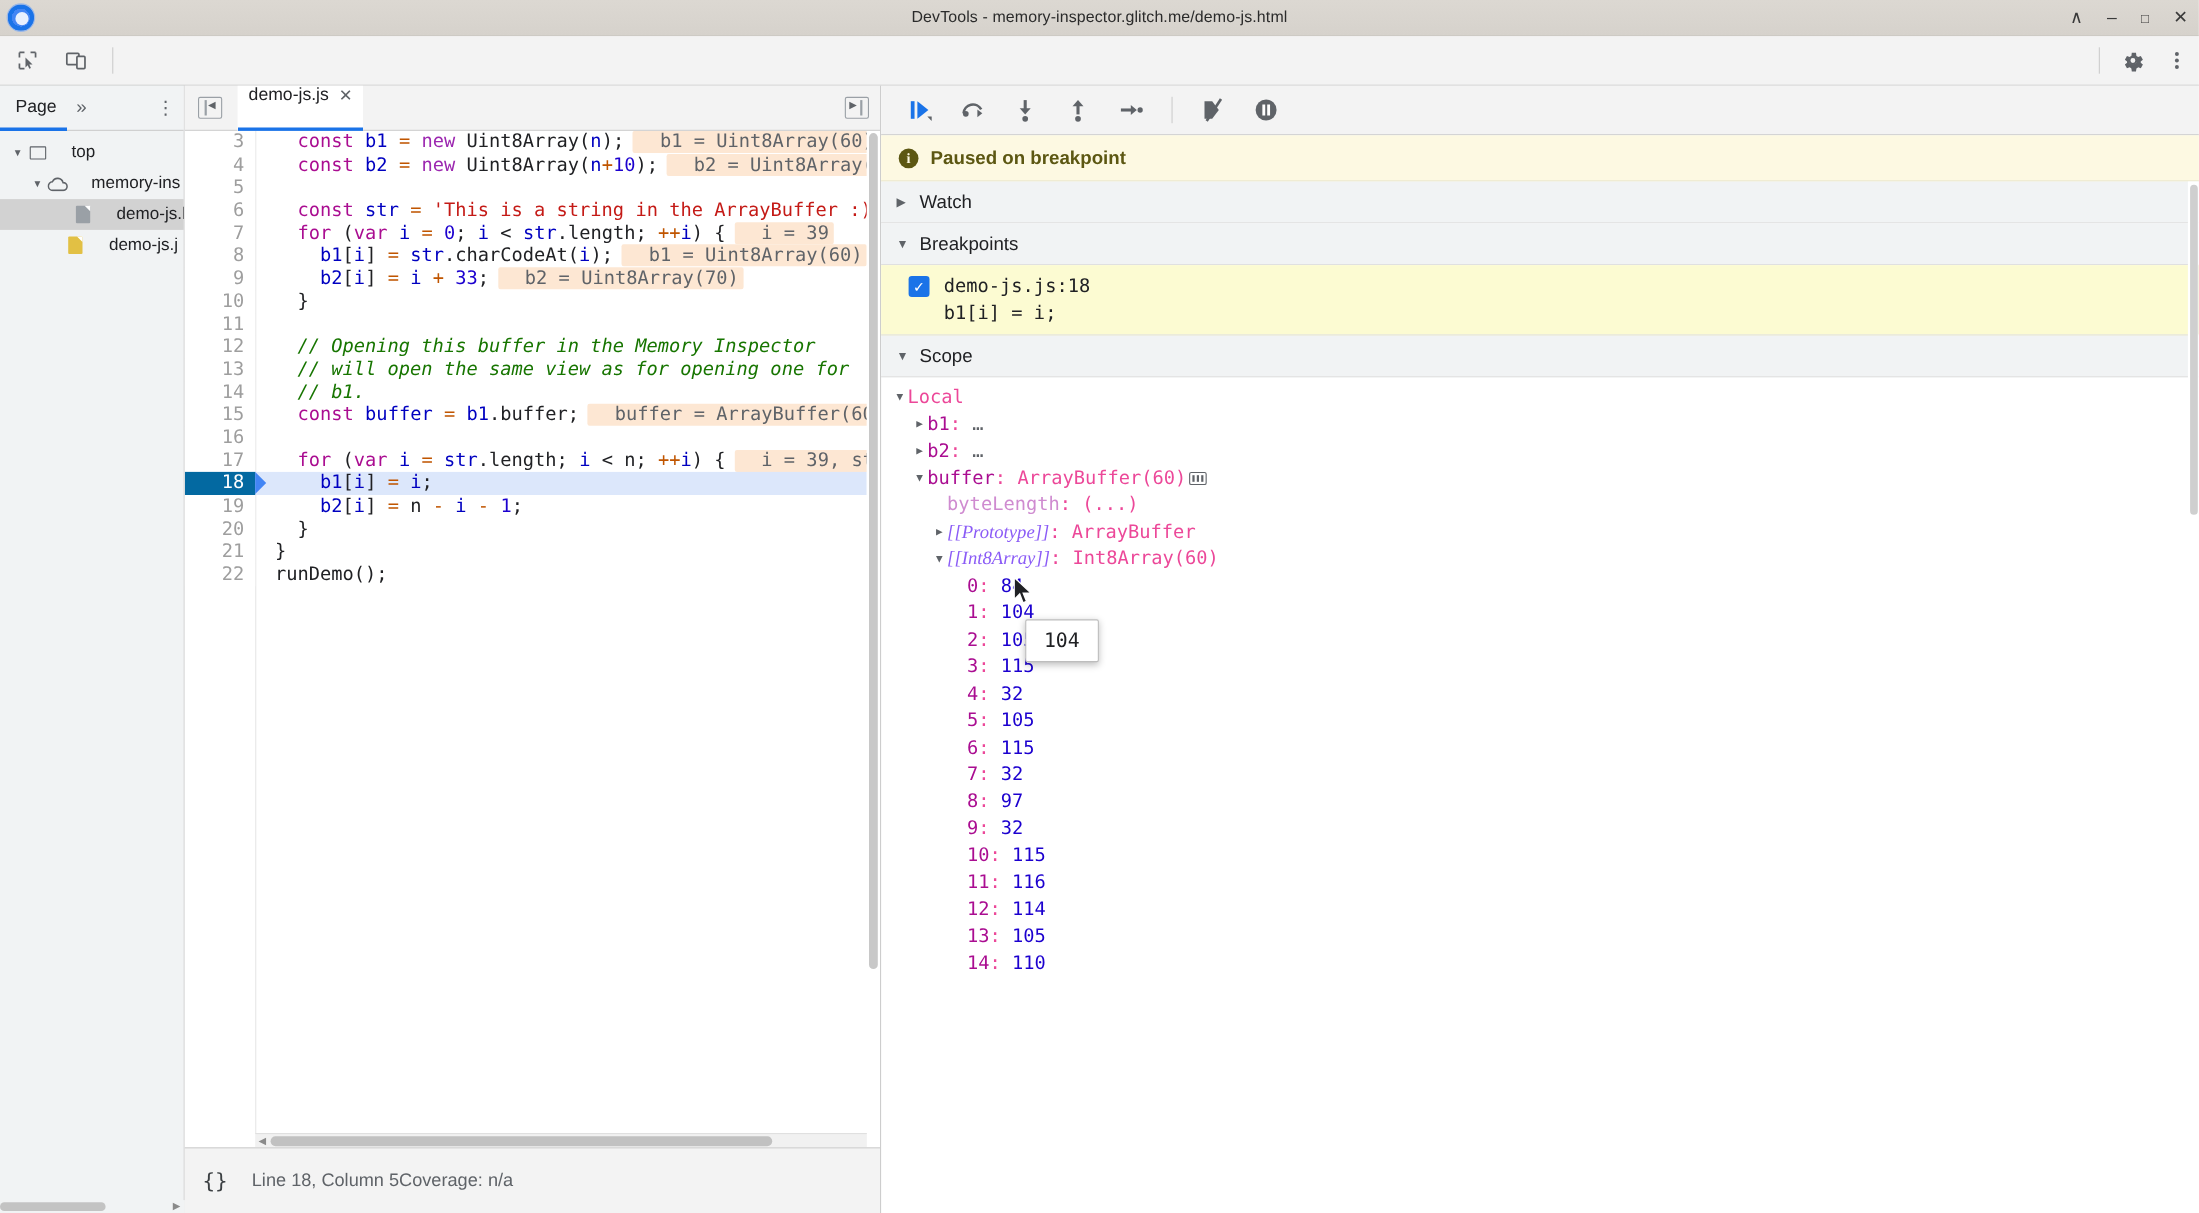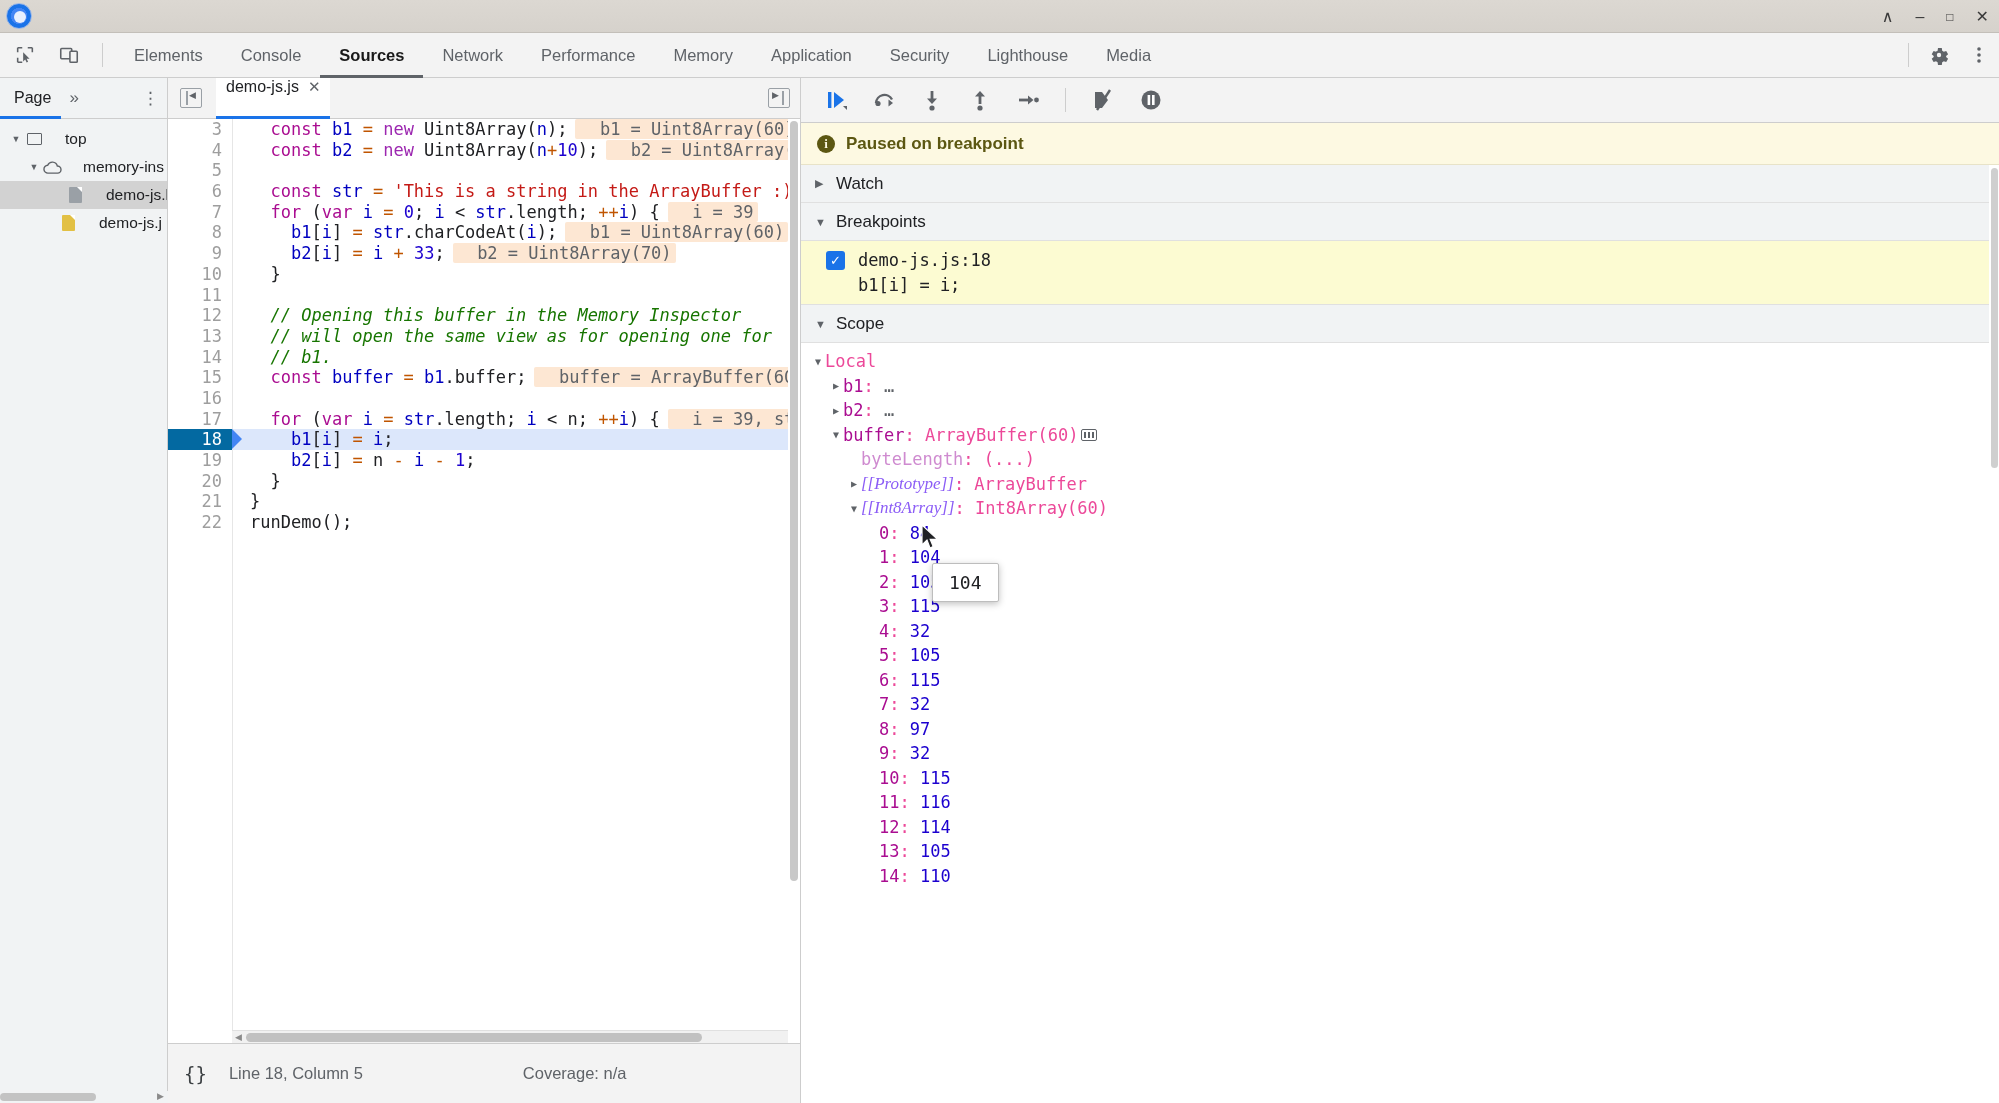--- a/index.html
+++ b/index.html
@@ -193,21 +193,21 @@
     background: #c8c8c8; border-radius: 5px;
   }
 
   .status-bar {
     position: absolute; left: 0; right: 0; bottom: 0; height: 60px;
     background: #f3f3f3; border-top: 1px solid #cdcdcd;
     display: flex; align-items: center; font-size: 16.5px; color: #5f6368;
   }
   .status-braces { margin-left: 16px; font-family: "DejaVu Sans Mono", monospace; font-size: 19px; color: #3c4043; }
   .status-pos { margin-left: 22px; }
-  .status-cov { margin-left: 160px; }
+  .status-cov { }
 
   
   .debugger {
     position: absolute; right: 0; top: 78px; width: 1199px; bottom: 0;
     background: #ffffff; border-left: 1px solid #cdcdcd;
   }
   .dbg-toolbar {
     height: 45px; background: #f3f3f3; border-bottom: 1px solid #cdcdcd;
     display: flex; align-items: center; gap: 6px; padding-left: 14px;
   }
@@ -291,20 +291,21 @@
   }
   .nav-bottom-scroll .arr { position: absolute; right: 4px; top: 0; font-size: 9px; color: #8a8a8a; }
 </style>
 </head>
 <body>
 
 <div class="app">
 
   <div class="titlebar">
     <div class="chrome-logo"></div>
+    <div class="title-text">DevTools - memory-inspector.glitch.me/demo-js.html</div>
     <div class="win-controls">
       <span>∧</span>
       <span>–</span>
       <span class="wc-restore">□</span>
       <span>✕</span>
     </div>
   </div>
 
   <div class="dt-toolbar">
     <div class="tb-icon-btn">
@@ -313,32 +314,20 @@
         <path d="M10 9l7 7h-3.2l1.6 3.4-1.6.8-1.6-3.4L10 19z" fill="#5f6368"></path>
       </svg>
     </div>
     <div class="tb-icon-btn">
       <svg width="22" height="22" viewBox="0 0 24 24">
         <rect x="3" y="5" width="12" height="11" rx="1" stroke="#5f6368" stroke-width="1.7" fill="none"></rect>
         <rect x="13" y="8" width="8" height="12" rx="1" stroke="#5f6368" stroke-width="1.7" fill="#f3f3f3"></rect>
       </svg>
     </div>
     <div class="tb-sep"></div>
-    <div class="panel-tabs">
-      <div class="panel-tab">Elements</div>
-      <div class="panel-tab">Console</div>
-      <div class="panel-tab active">Sources</div>
-      <div class="panel-tab">Network</div>
-      <div class="panel-tab">Performance</div>
-      <div class="panel-tab">Memory</div>
-      <div class="panel-tab">Application</div>
-      <div class="panel-tab">Security</div>
-      <div class="panel-tab">Lighthouse</div>
-      <div class="panel-tab">Media</div>
-    </div>
     <div class="toolbar-right">
       <div class="tb-sep"></div>
       <div class="gear">
         <svg width="24" height="24" viewBox="0 0 24 24">
           <path fill="#5f6368" d="M12 8a4 4 0 100 8 4 4 0 000-8zm0 6.2A2.2 2.2 0 1112 9.8a2.2 2.2 0 010 4.4z"></path>
           <path fill="#5f6368" d="M19.4 13l1.7-1.3-1.7-3-2 .7a6.8 6.8 0 00-1.6-.9L15.4 6h-3.4l-.4 2.5c-.6.2-1.1.5-1.6.9l-2-.7-1.7 3L8 13a6 6 0 000 1.9l-1.7 1.3 1.7 3 2-.7c.5.4 1 .7 1.6.9l.4 2.5h3.4l.4-2.5c.6-.2 1.1-.5 1.6-.9l2 .7 1.7-3-1.7-1.3c.1-.6.1-1.3 0-1.9z" opacity=".0"></path>
           <path fill="#5f6368" d="M19.1 12.9l2-1.6-1.9-3.3-2.4.8c-.5-.4-1-.7-1.6-1L14.8 5H11l-.4 2.8c-.6.2-1.1.6-1.6 1l-2.4-.8L4.7 11.3l2 1.6a7 7 0 000 1.2l-2 1.6 1.9 3.3 2.4-.8c.5.4 1 .7 1.6 1l.4 2.8h3.8l.4-2.8c.6-.2 1.1-.6 1.6-1l2.4.8 1.9-3.3-2-1.6c.1-.4.1-.8 0-1.2zM12 15.5a3.5 3.5 0 110-7 3.5 3.5 0 010 7z"></path>
         </svg>
       </div>
       <div class="kebab">

